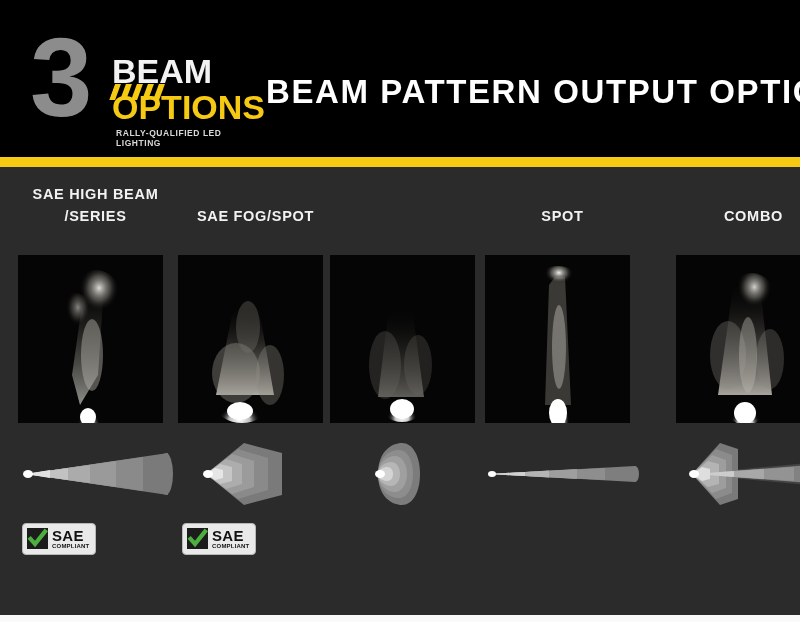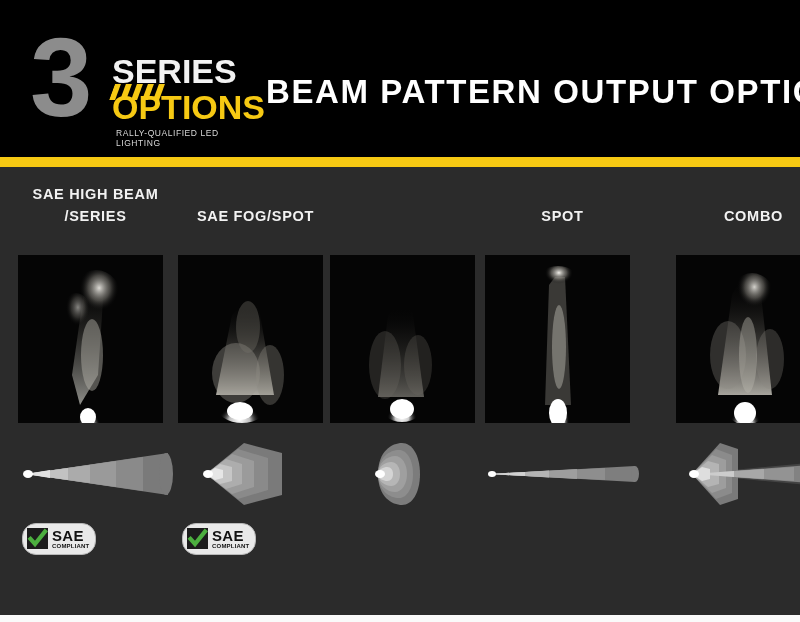--- a/index.html
+++ b/index.html
@@ -9,21 +9,21 @@
   
   #header{position:absolute;left:0;top:0;width:800px;height:157px;background:#000;}
   #logo{position:absolute;left:30px;top:28px;width:215px;height:105px;}
   .logo-3{position:absolute;left:0;top:0;font-size:112px;line-height:100px;font-weight:bold;
       color:#8c8c8c;font-family:"Liberation Sans",sans-serif;letter-spacing:-6px;}
   .logo-stage{position:absolute;left:82px;top:26px;color:#f2f2f2;font-size:34px;line-height:34px;
       font-weight:bold;letter-spacing:0px;font-family:"Liberation Sans",sans-serif;}
   .logo-series{position:absolute;left:82px;top:62px;color:#f6c913;font-size:34px;line-height:34px;
       font-weight:bold;font-family:"Liberation Sans",sans-serif;}
   .logo-tag{position:absolute;left:86px;top:100px;color:#d8d8d8;font-size:8.5px;line-height:10px;
-      font-weight:normal;letter-spacing:0.55px;font-family:"Liberation Sans",sans-serif;}
+      font-weight:bold;letter-spacing:0.55px;font-family:"Liberation Sans",sans-serif;}
   .slash{position:absolute;left:82px;top:56px;width:52px;height:16px;overflow:hidden;transform:skewX(-20deg);}
   .slash i{position:absolute;top:0;width:6px;height:16px;background:#f6c913;display:block;}
 
   #title{position:absolute;left:266px;top:74px;color:#fff;font-size:33px;line-height:36px;
       font-weight:bold;letter-spacing:1.6px;font-family:"Liberation Sans",sans-serif;white-space:nowrap;}
 
   #divider{position:absolute;left:0;top:157px;width:800px;height:10px;background:#f6c913;}
 
   
   #body{position:absolute;left:0;top:167px;width:800px;height:448px;background:#2b2b2b;}
@@ -34,21 +34,21 @@
       line-height:22px;font-weight:bold;letter-spacing:0.7px;text-align:center;
       font-family:"Liberation Sans",sans-serif;}
 
   .photo{position:absolute;top:88px;left:0;width:145px;height:168px;background:#050505;overflow:hidden;}
   .photo .inner{position:absolute;left:0;top:0;width:145px;height:168px;}
 
   .beamwrap{position:absolute;top:272px;left:0;width:155px;height:70px;}
   .beamwrap svg{display:block;}
 
   .badge{position:absolute;top:356px;left:4px;width:72px;height:30px;background:#e9e9e9;
-      border:1px solid #b8b8b8;border-radius:14px;}
+      border:1px solid #b8b8b8;border-radius:4px;}
   .badge .chk{position:absolute;left:4px;top:4px;width:21px;height:21px;background:#1c1c1c;}
   .badge .sae{position:absolute;left:29px;top:4px;color:#111;font-size:15px;line-height:15px;
       font-weight:bold;letter-spacing:0.3px;font-family:"Liberation Sans",sans-serif;}
   .badge .cmp{position:absolute;left:29px;top:19px;color:#111;font-size:6px;line-height:7px;
       font-weight:bold;letter-spacing:0.2px;font-family:"Liberation Sans",sans-serif;}
 </style>
 </head>
 <body>
 
 <div id="page">
@@ -57,21 +57,21 @@
 
     <div id="logo">
       <span class="logo-3">3</span>
       <span class="slash">
         <i style="left:0px"></i>
           <i style="left:11px"></i>
           <i style="left:22px"></i>
           <i style="left:33px"></i>
           <i style="left:44px"></i>
       </span>
-      <span class="logo-stage">SERIES</span>
+      <span class="logo-stage">BEAM</span>
       <span class="logo-series">OPTIONS</span>
       <span class="logo-tag">RALLY-QUALIFIED LED LIGHTING</span>
     </div>
 
     <div id="title">BEAM PATTERN OUTPUT OPTIONS</div>
   </div>
 
   <div id="divider"></div>
 
   <div id="body">

